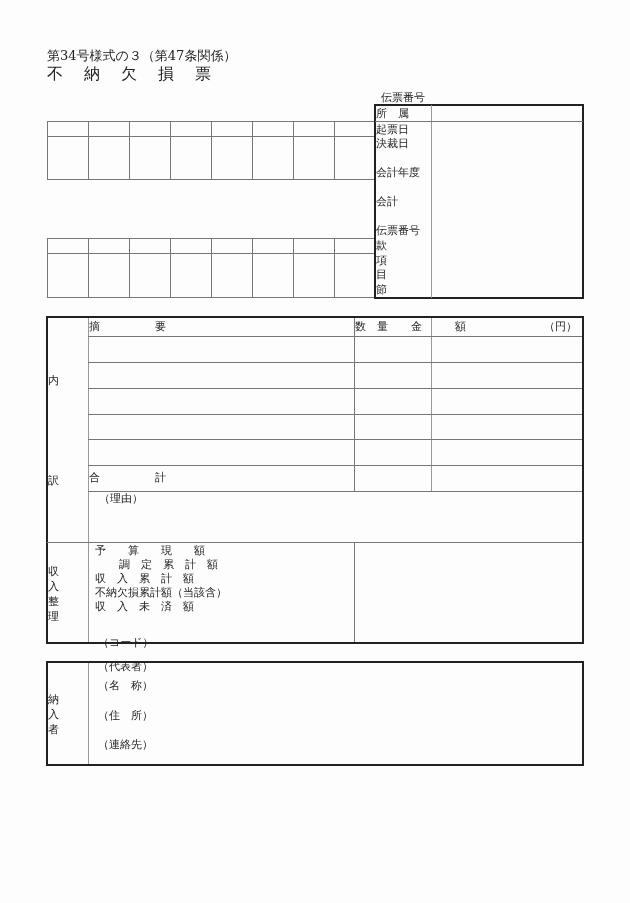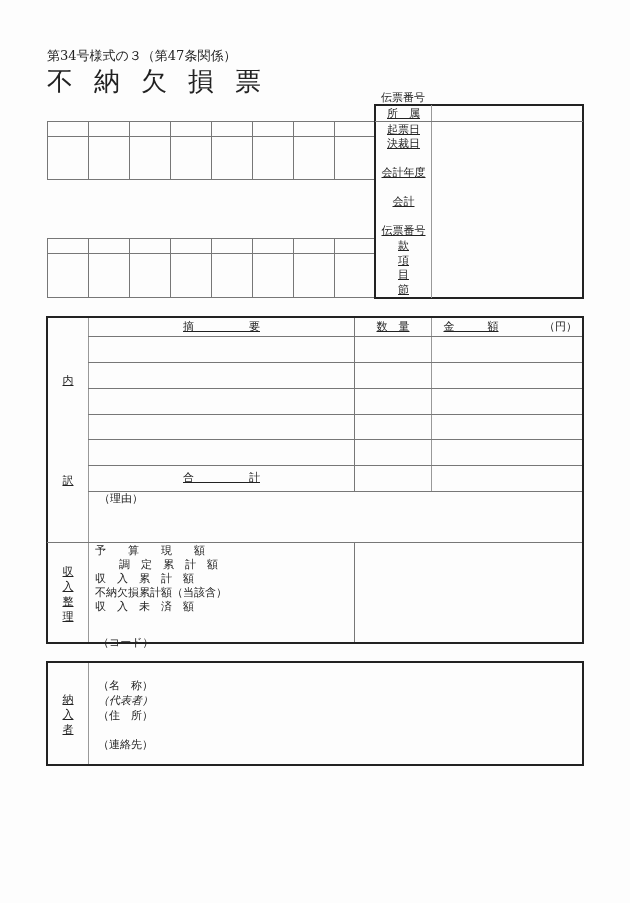--- a/index.html
+++ b/index.html
@@ -1,23 +1,23 @@
 <!DOCTYPE html>
 <html><head>
 <meta charset="utf-8">
 <style>
   html,body{margin:0;padding:0;}
   body{width:630px;height:903px;background:#fdfdfd;position:relative;font-family:"DejaVu Serif","Liberation Serif",serif;color:#222;overflow:hidden;}
   .abs{position:absolute;}
   .subtitle{left:47px;top:47px;font-size:13px;letter-spacing:0px;}
-  .title{left:47px;top:64px;font-size:26px;letter-spacing:0;}
+  .title{left:47px;top:64px;font-size:16px;letter-spacing:0;}
   .title span{display:inline-block;margin-right:21px;}
   .line{position:absolute;background:#777;}
   .lbl{position:absolute;font-size:11px;line-height:14px;white-space:nowrap;}
-  .ctr{text-align:center;text-decoration:underline;}
+  .ctr{text-align:left;}
   .box{position:absolute;border:2px solid #222;box-sizing:border-box;}
 </style>
 </head>
 <body>
 
 <div class="abs subtitle">第34号様式の３（第47条関係）</div>
 <div class="abs title">
   <span>不</span><span>納</span><span>欠</span><span>損</span><span>票</span>
 </div>
 
@@ -125,16 +125,16 @@
 <div class="abs" style="left:355px;top:543px;width:227px;height:99px;"></div>
 
 <div class="box" style="left:46px;top:661px;width:538px;height:105px;"></div>
 <div class="line" style="left:88px;top:663px;width:1px;height:101px;background:#999;"></div>
 <div class="lbl ctr" style="left:48px;top:693px;width:40px;">納</div>
 <div class="lbl ctr" style="left:48px;top:708px;width:40px;">入</div>
 <div class="lbl ctr" style="left:48px;top:723px;width:40px;">者</div>
 
 <div class="lbl" style="left:98px;top:636px;">（コード）</div>
 <div class="lbl" style="left:98px;top:679px;">（名　称）</div>
-<div class="lbl" style="left:98px;top:694px;font-style:italic;">（代表者）</div>
+<div class="lbl" style="left:98px;top:660px;">（代表者）</div>
 <div class="lbl" style="left:98px;top:709px;font-family:Liberation Mono, monospace;">（住　所）</div>
 <div class="lbl" style="left:98px;top:738px;">（連絡先）</div>
 <div class="abs" style="left:160px;top:663px;width:422px;height:101px;"></div>
 
 </body></html>

